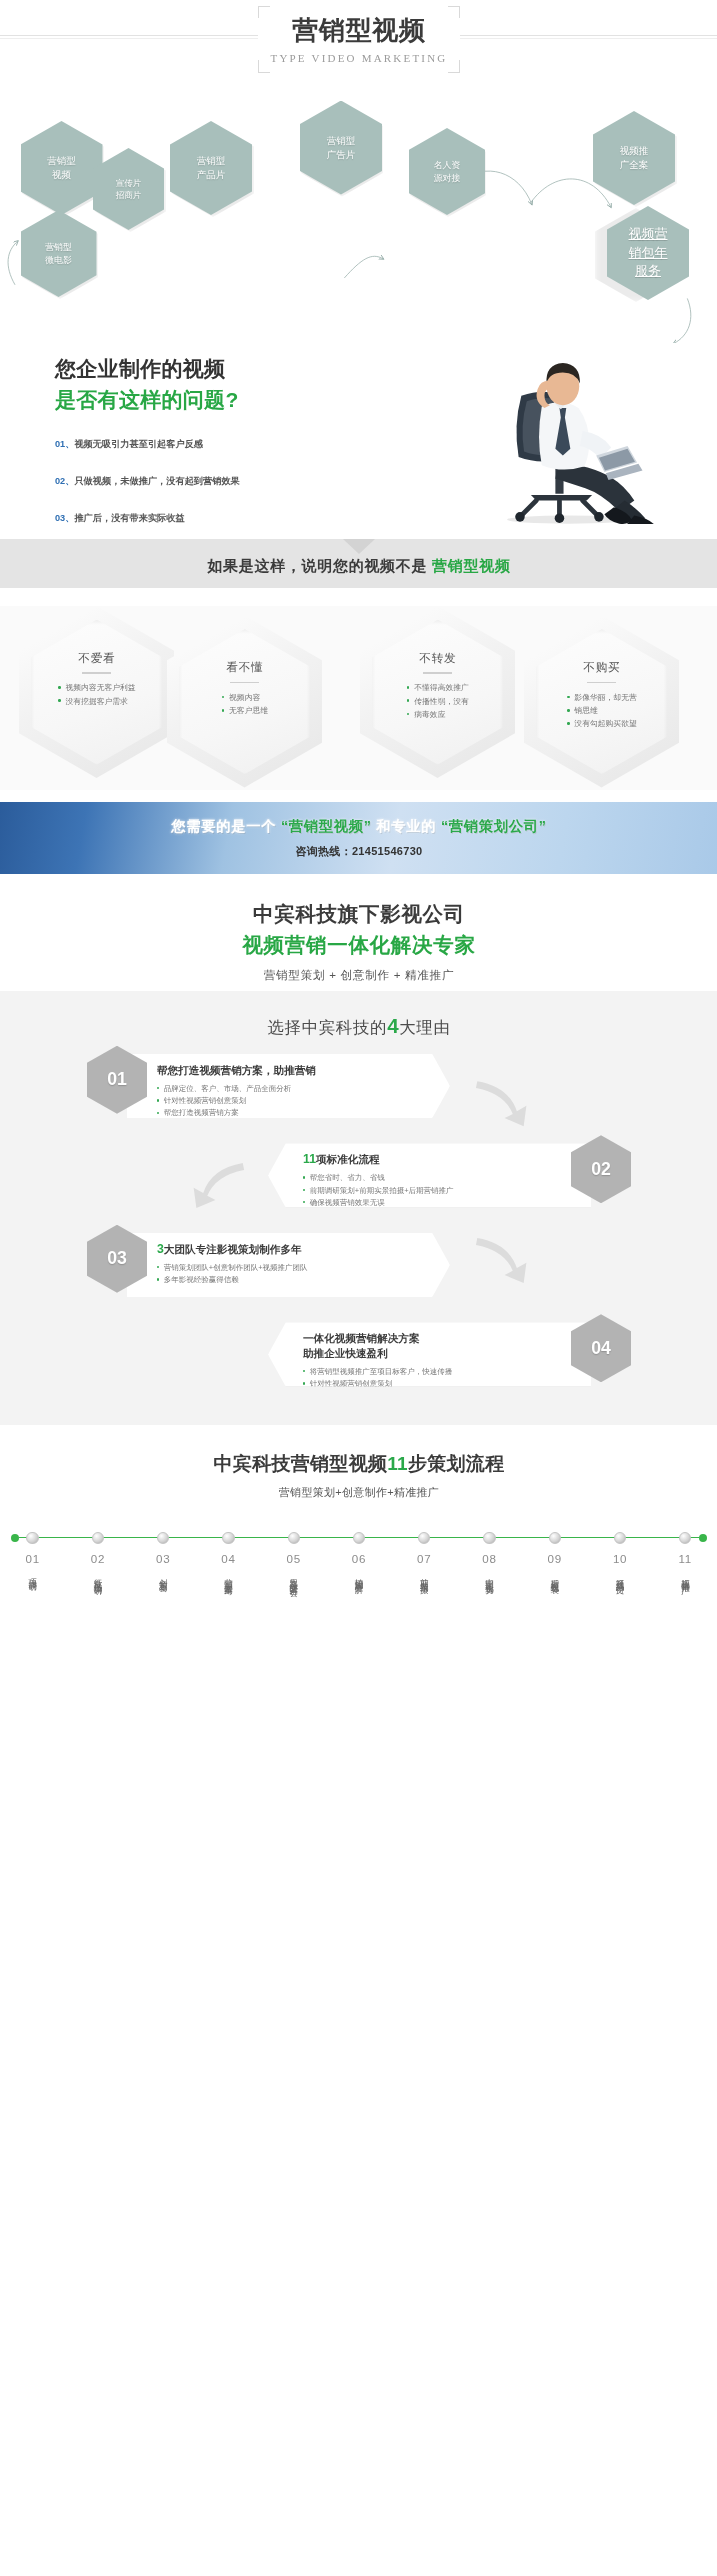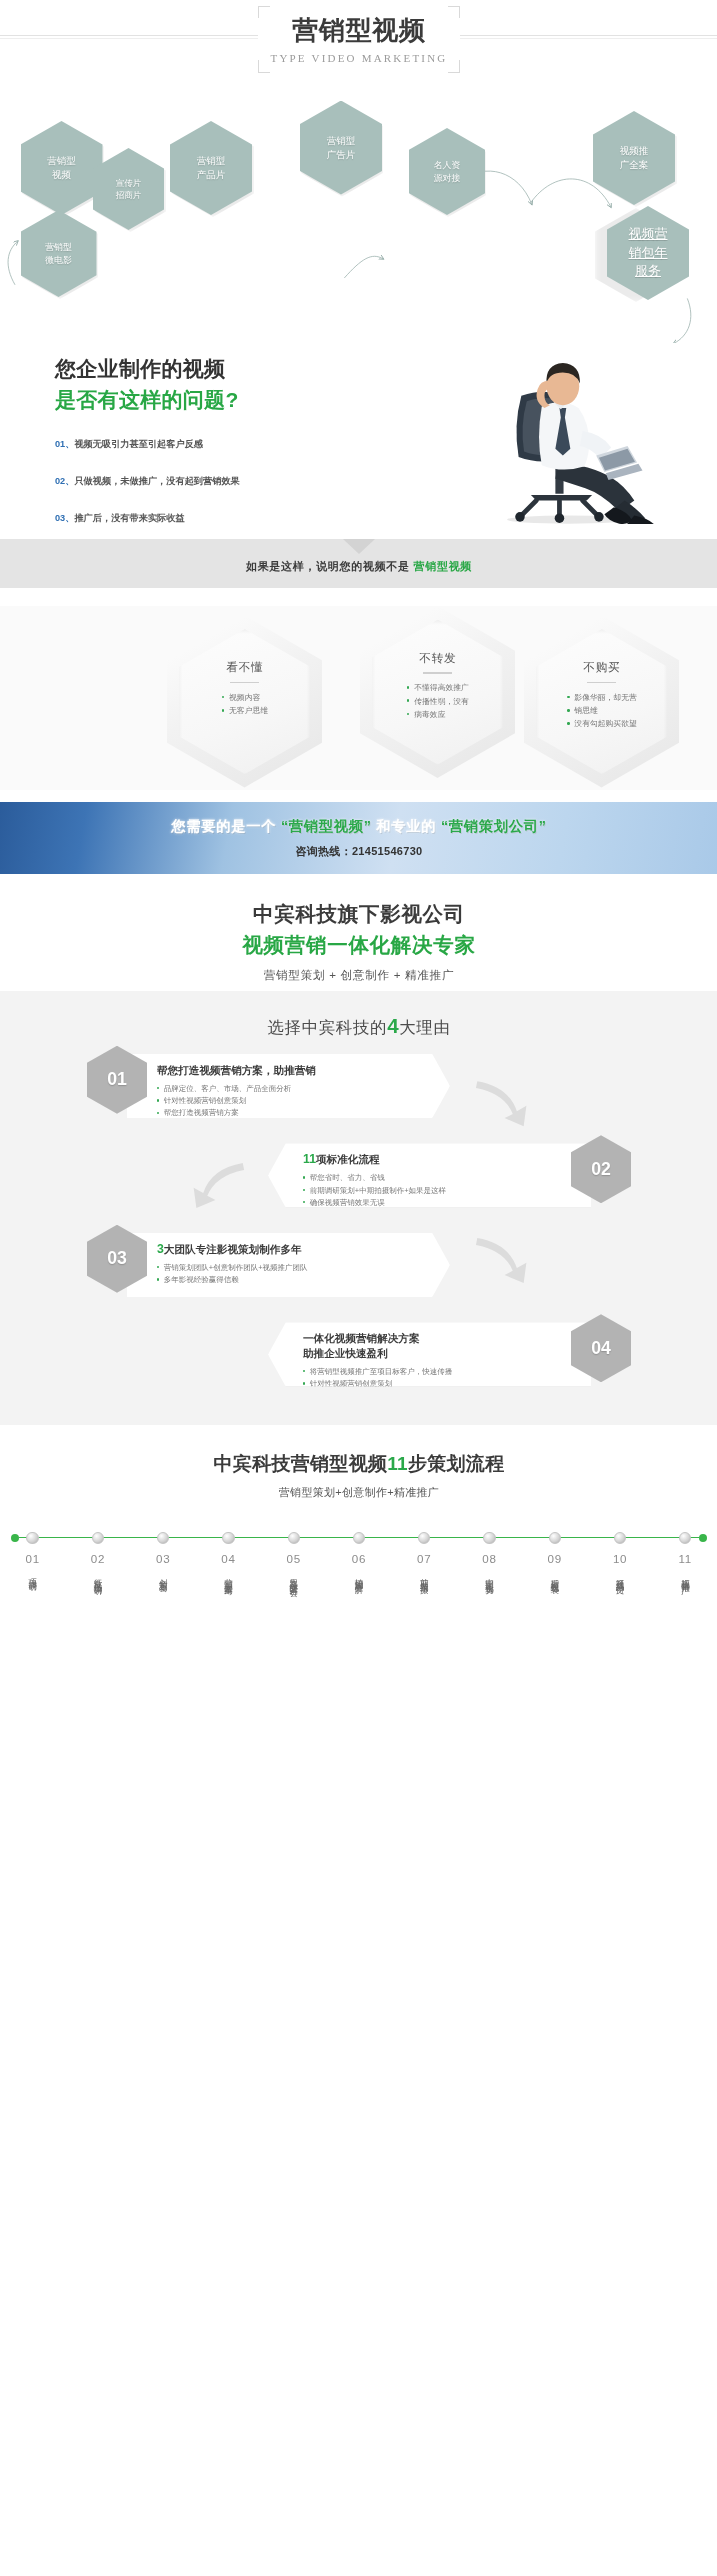--- a/index.html
+++ b/index.html
@@ -68,21 +68,21 @@
   .sec-gray { position:relative; height:82px; background:#fff; padding-top:15px; }
   .gray-bar {
     position:relative; width:718px; height:49px; background:#e4e4e4;
     display:flex; align-items:center; justify-content:center;
   }
   .gray-notch {
     position:absolute; top:0; left:50%; transform:translateX(-50%);
     width:0; height:0; border-left:16.4px solid transparent;
     border-right:16.4px solid transparent; border-top:15px solid #d3d3d3;
   }
-  .gray-txt { font-size:11px; font-weight:bold; color:#3b3b3b; letter-spacing:0.7px; padding-top:6.8px; }
+  .gray-txt { font-size:15px; font-weight:bold; color:#3b3b3b; letter-spacing:0.7px; padding-top:6.8px; }
   .gray-txt .hl { color:#28a745; }
 
   
   .sec-prob { position:relative; height:184px; background:#fafafa; }
   .phex {
     position:absolute; width:155px; height:172px;
     clip-path:polygon(50% 0%,100% 26%,100% 74%,50% 100%,0% 74%,0% 26%);
     background:linear-gradient(150deg,#ffffff 0%,#f2f2f2 45%,#e6e6e6 100%);
   }
   .phex-in {
@@ -320,20 +320,30 @@
   <div class="sec-gray">
     <div class="gray-bar">
       <div class="gray-notch"></div>
       <div class="gray-txt">
         <span>如果是这样，说明您的视频不是 </span><span class="hl">营销型视频</span>
       </div>
     </div>
   </div>
 
   <div class="sec-prob">
+    <div class="phex" style="left:19px;top:0;">
+      <div class="phex-in">
+        <div class="phex-title">不爱看</div>
+        <div class="phex-line"></div>
+        <ul class="phex-bullets">
+          <li>视频内容无客户利益</li>
+          <li>没有挖掘客户需求</li>
+        </ul>
+      </div>
+    </div>
 
     <div class="phex" style="left:167px;top:9.5px;">
       <div class="phex-in">
         <div class="phex-title">看不懂</div>
         <div class="phex-line"></div>
         <ul class="phex-bullets">
           <li>视频内容</li>
           <li>无客户思维</li>
         </ul>
       </div>
@@ -411,21 +421,21 @@
     <div class="reason" style="margin-top:9.5px;">
       <div class="rhex" style="right:87px;">
         <span>02</span>
       </div>
       <div class="rcard right" style="right:127px;width:323px;">
         <div class="rcard-t">
           <span class="n">11</span><span>项标准化流程</span>
         </div>
         <ul>
           <li>帮您省时、省力、省钱</li>
-          <li>前期调研策划+中期拍摄制作+如果是这样</li>
+          <li>前期调研策划+前期实景拍摄+后期营销推广</li>
           <li>确保视频营销效果无误</li>
         </ul>
       </div>
     </div>
 
     <div class="reason" style="margin-top:9.5px;">
       <div class="rhex" style="left:87px;">
         <span>03</span>
       </div>
       <div class="rcard left" style="left:127px;width:323px;">

